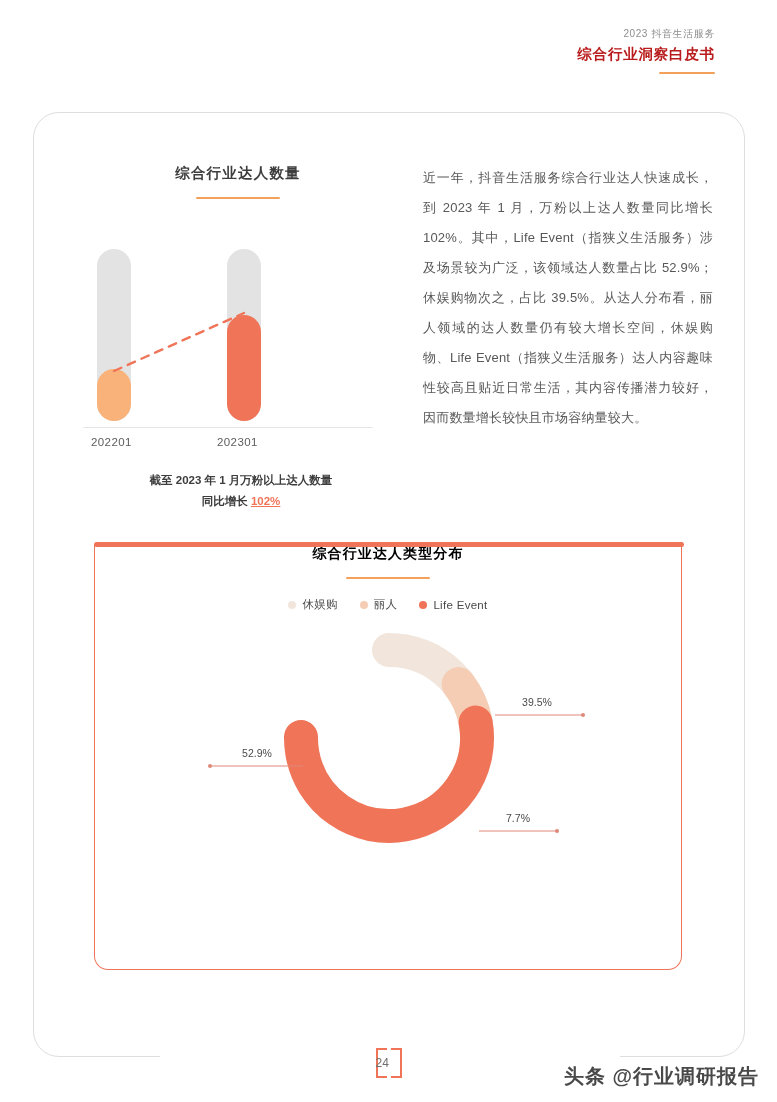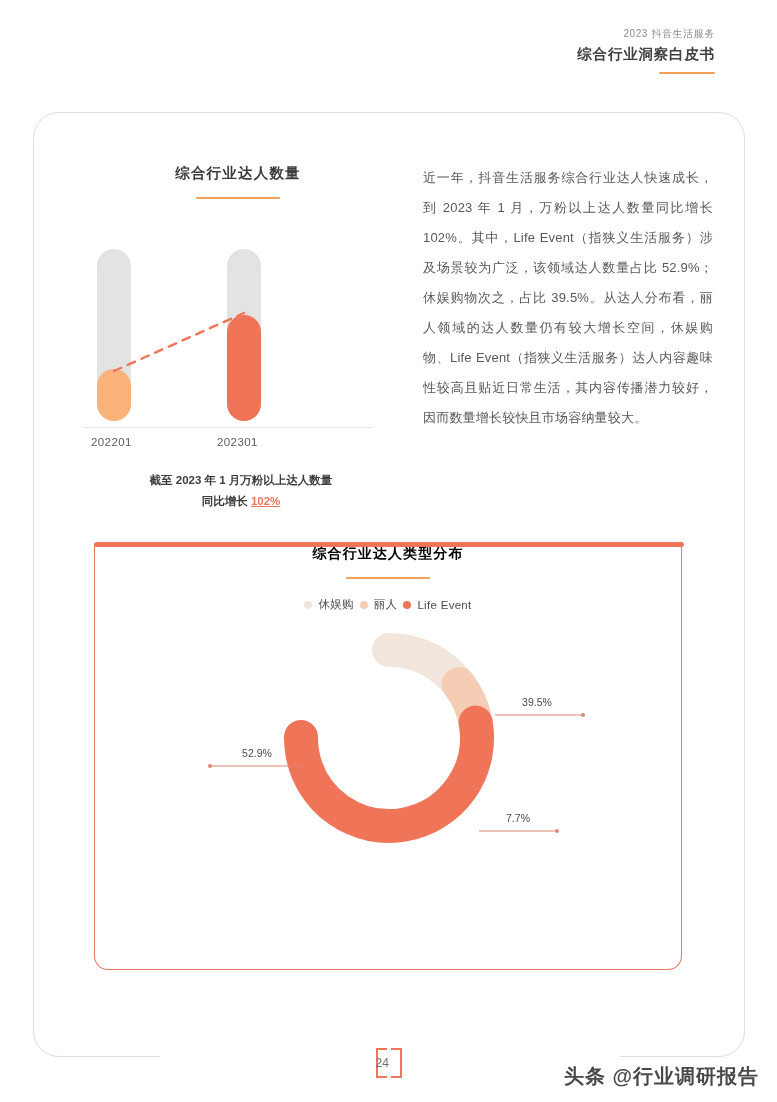--- a/index.html
+++ b/index.html
@@ -24,21 +24,21 @@
     text-align: right;
   }
   .header-line1 {
     font-size: 10px;
     color: #8d8d8d;
     letter-spacing: 0.6px;
     line-height: 16px;
   }
   .header-line2 {
     font-size: 14.5px;
-    color: #404040;
+    color: #b91c1c;
     font-weight: bold;
     letter-spacing: 0.8px;
     line-height: 22px;
     margin-top: 1px;
   }
   .header-rule {
     width: 56px;
     height: 2px;
     background: #f2a05a;
     margin-top: 7px;
@@ -222,21 +222,21 @@
     height: 2px;
     background: #f2a05a;
     margin: 14px auto 0;
     border-radius: 1px;
   }
 
   .legend {
     display: flex;
     justify-content: center;
     align-items: center;
-    gap: 6px;
+    gap: 22px;
     margin-top: 18px;
   }
   .legend-item {
     display: flex;
     align-items: center;
     gap: 6px;
     font-size: 11.5px;
     color: #4a4a4a;
     letter-spacing: 0.3px;
   }

